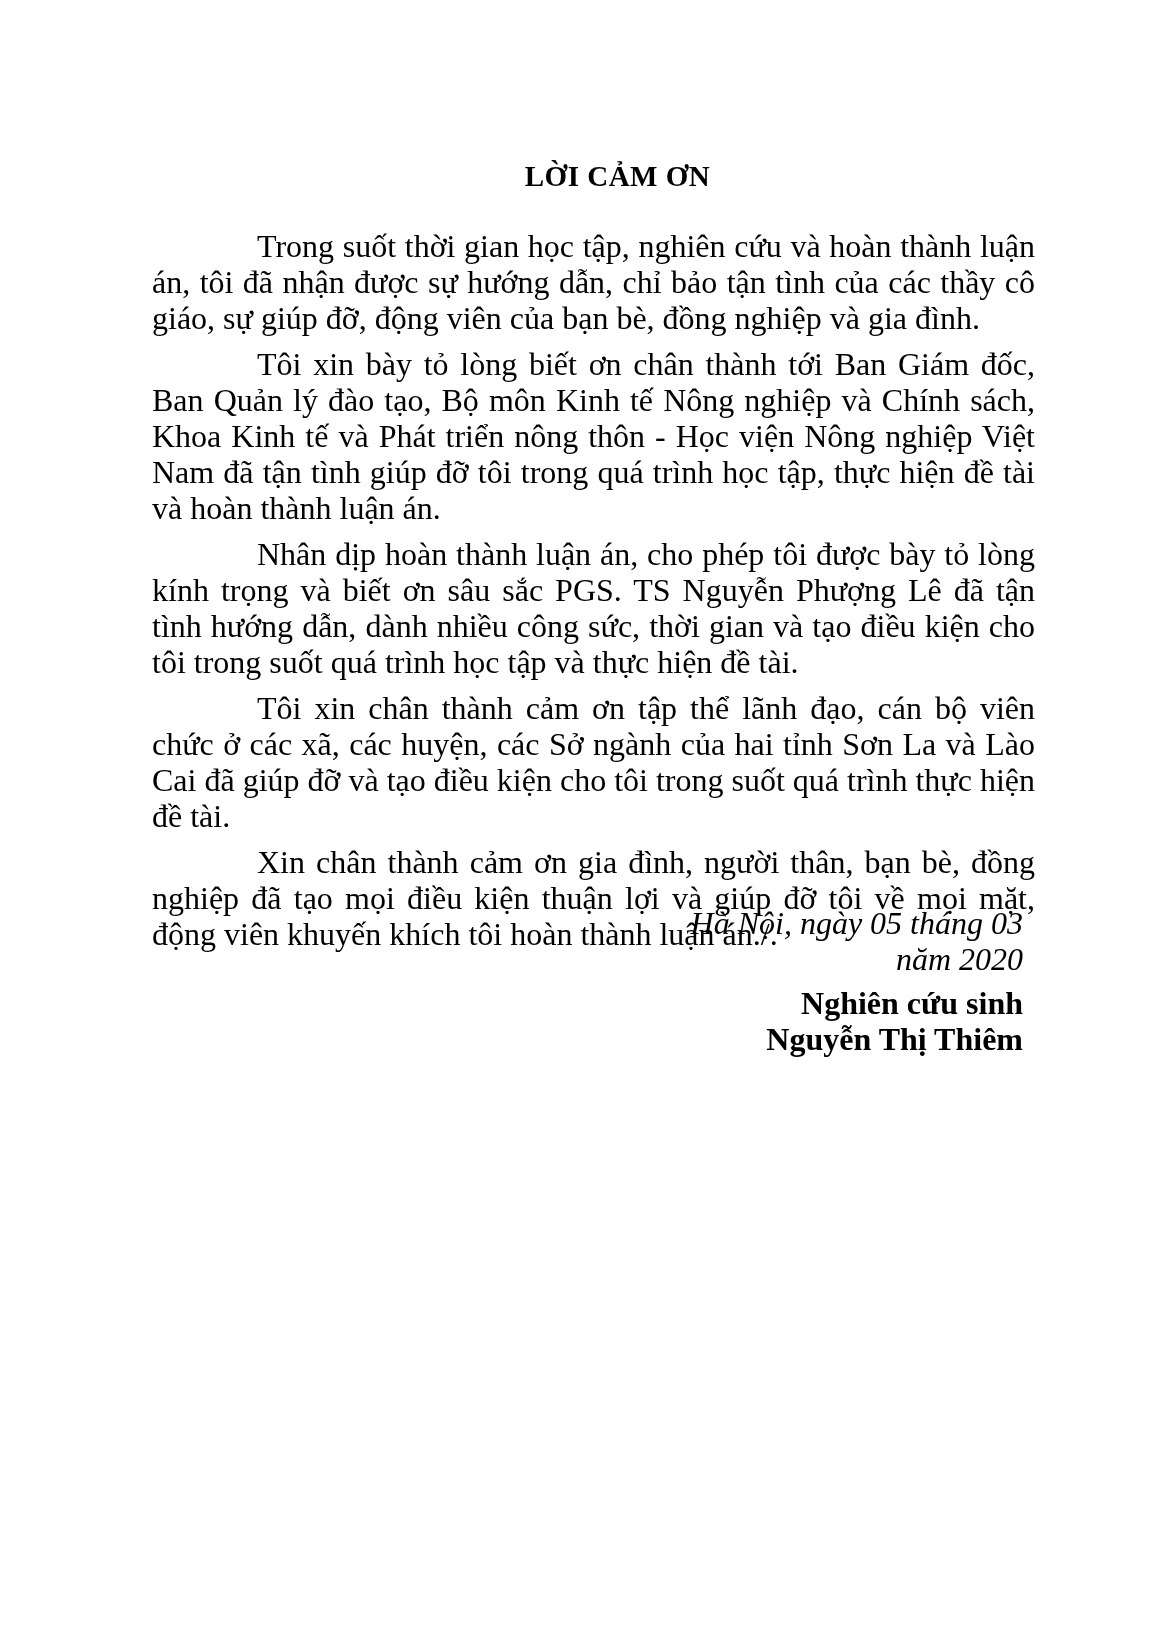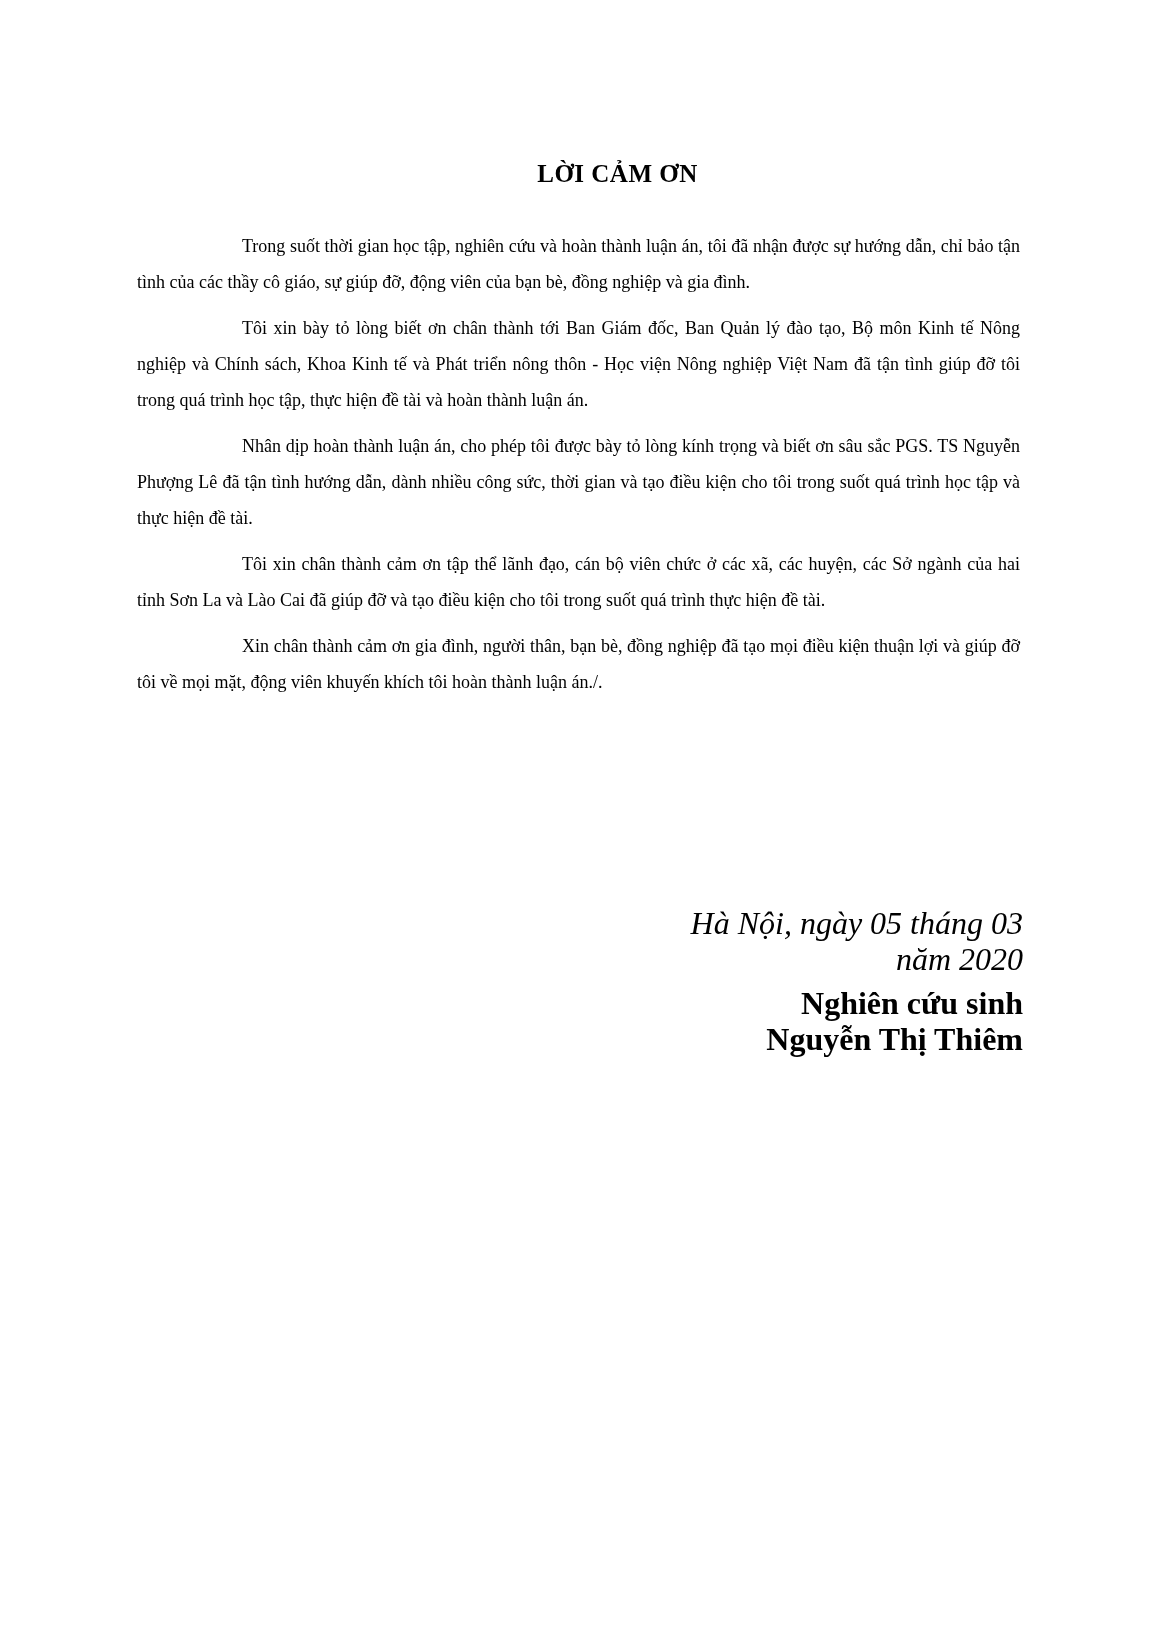--- a/index.html
+++ b/index.html
@@ -16,30 +16,30 @@
     font-family: "Liberation Serif", "DejaVu Serif", serif;
     overflow: hidden;
   }
   .doc-title {
     position: absolute;
     top: 160px;
     left: 137px;
     width: 883px;
     text-align: center;
     transform: translateX(39px);
-    font-size: 25px;
+    font-size: 29px;
     font-weight: bold;
     letter-spacing: 0.5px;
   }
   .body-text {
     position: absolute;
     top: 228px;
-    left: 137px;
+    left: 152px;
     width: 883px;
-    font-size: 18px;
+    font-size: 32px;
     line-height: 36px;
     text-align: justify;
   }
   .body-text p {
     margin: 0 0 10px 0;
     text-indent: 105px;
   }
   .body-text p:last-child {
     margin-bottom: 4px;
   }

